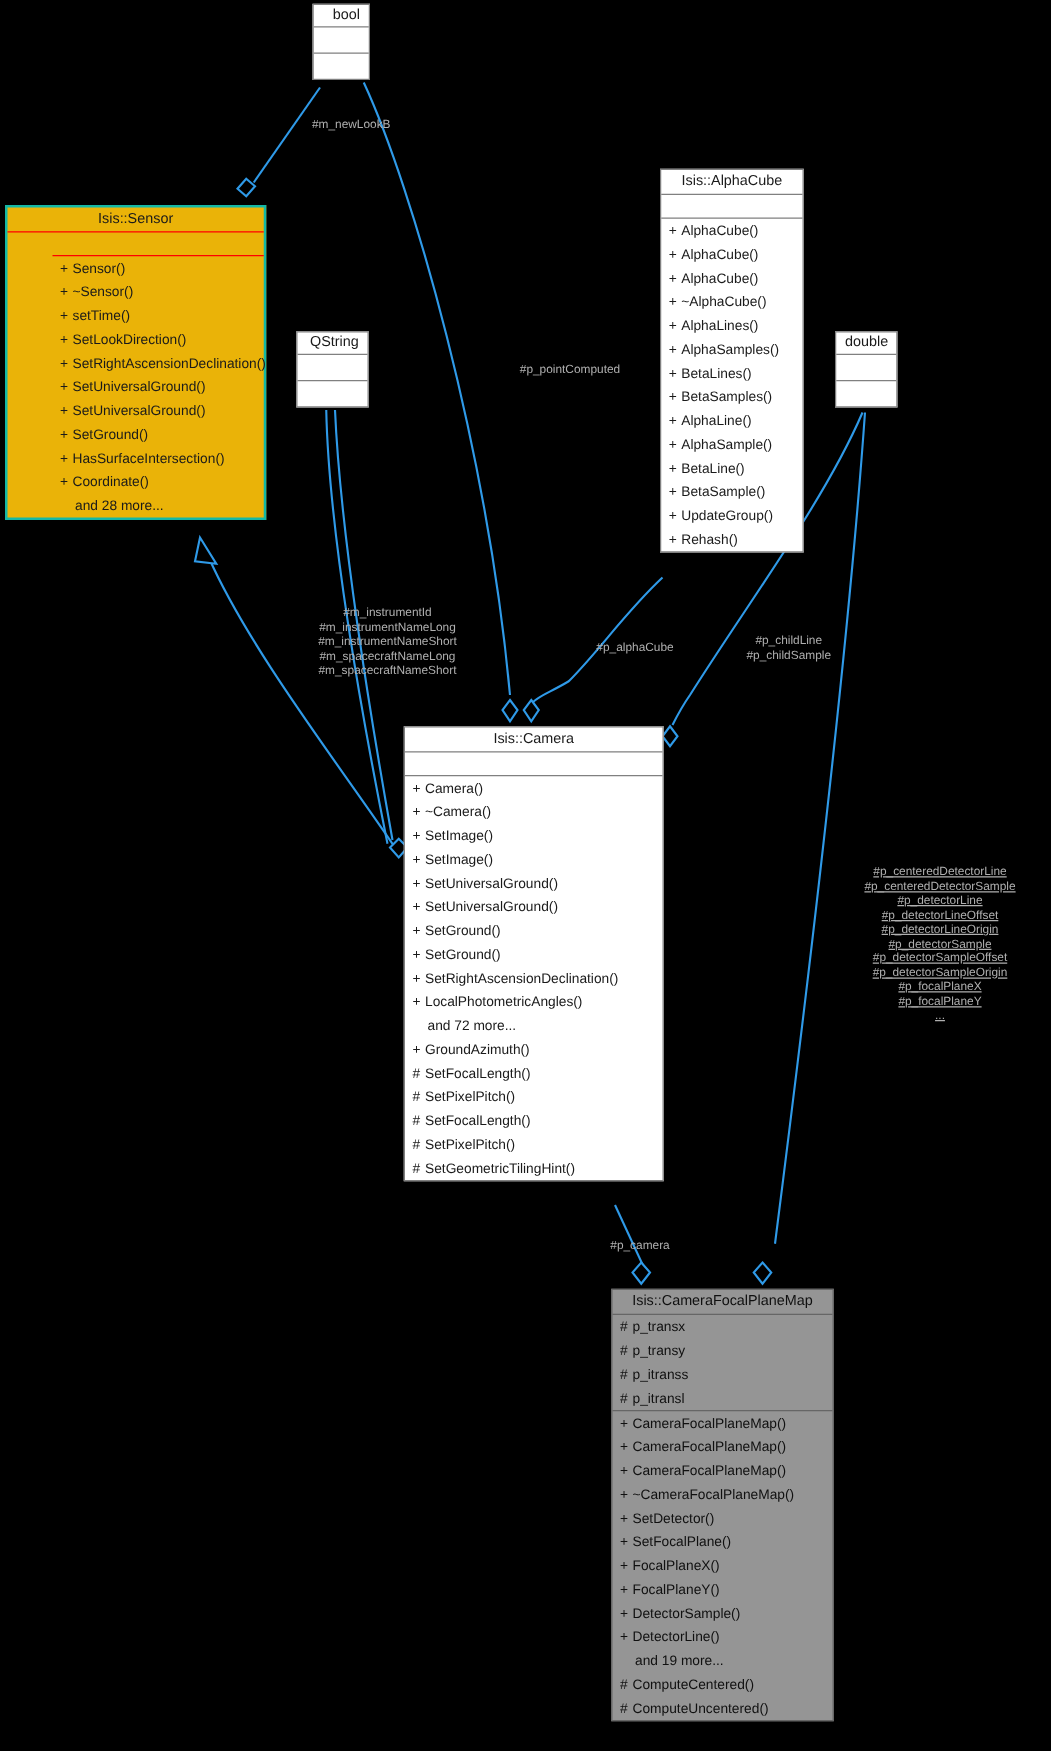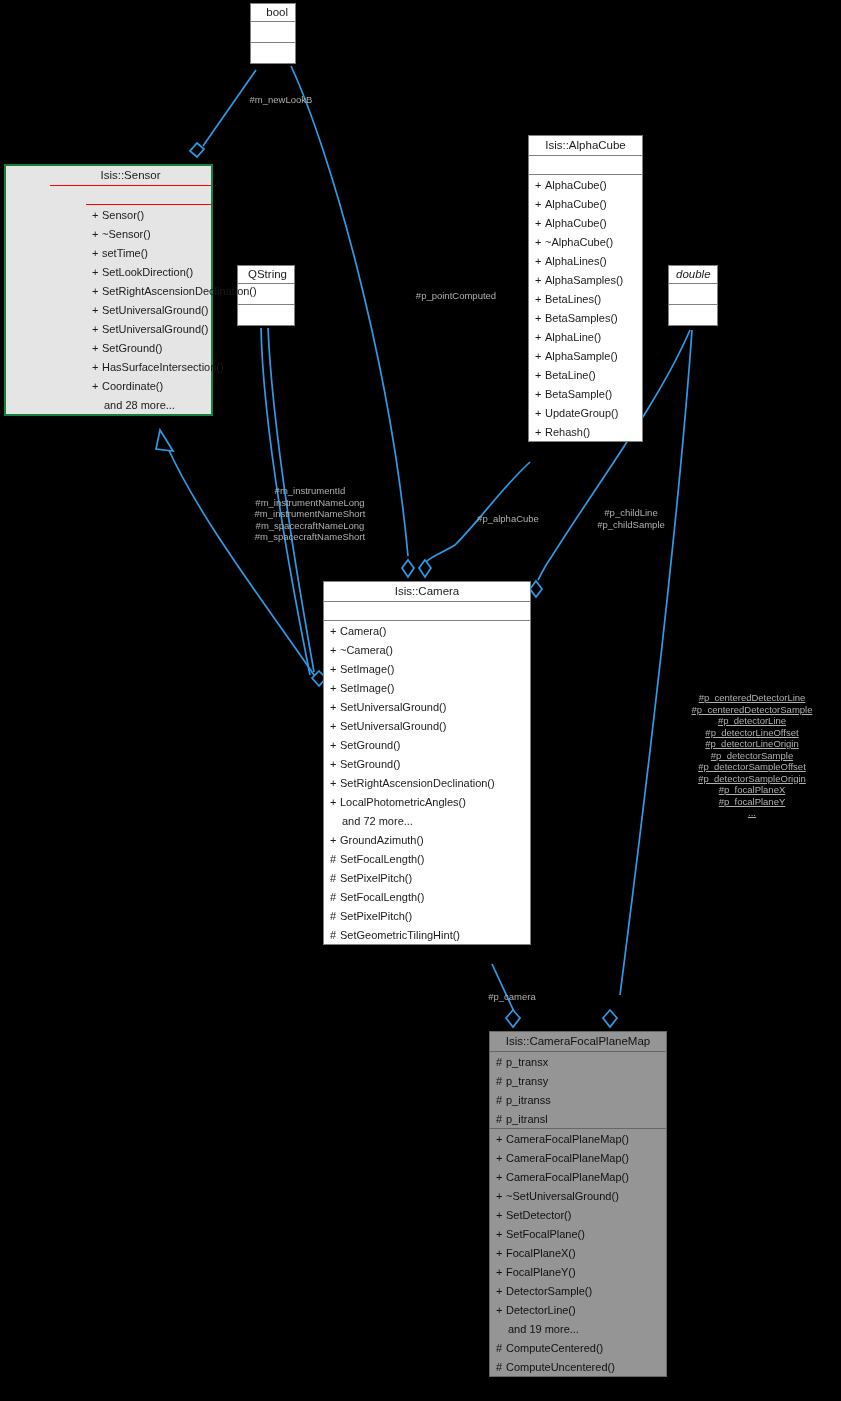--- a/index.html
+++ b/index.html
@@ -84,23 +84,22 @@
   .prim .blank {
     height: 20px;
     border-bottom: 1px solid #808080;
   }
   .prim .blank:last-child {
     border-bottom: none;
   }
 
   
   #node-sensor {
-    border: 2px solid #15803d;
-    background: #e5e5e5;
-    padding-left: 44px;
+    border: 2px solid #14b8a6;
+    background: #eab308;
   }
   #node-sensor .title { border-bottom: 1px solid #ff0000; }
   #node-sensor .section { border-bottom: 1px solid #ff0000; margin-left: 36px; }
   #node-sensor .section:last-child { border-bottom: none; }
 
   
   #node-focalplanemap {
     border: 1px solid #666666;
     background: #959595;
     color: #101010;
@@ -193,21 +192,21 @@
     <div class="blank"></div>
     <div class="blank"></div>
   </div>
 
   <div class="prim" id="node-qstring" style="left:237px; top:265px; width:58px;">
     <div class="title">QString</div>
     <div class="blank"></div>
     <div class="blank"></div>
   </div>
 
-  <div class="prim" id="node-double" style="left:668px; top:265px; width:50px;font-style:italic;">
+  <div class="prim" id="node-double" style="left:668px; top:265px; width:50px;">
     <div class="title">double</div>
     <div class="blank"></div>
     <div class="blank"></div>
   </div>
 
   <div class="node" id="node-sensor" style="left:4px; top:164px; width:209px;">
     <div class="title">Isis::Sensor</div>
     <div class="section">
       <div class="empty-section"></div>
     </div>
@@ -280,21 +279,21 @@
     <div class="section">
         <div class="row"><span class="vis">#</span><span>p_transx</span></div>
         <div class="row"><span class="vis">#</span><span>p_transy</span></div>
         <div class="row"><span class="vis">#</span><span>p_itranss</span></div>
         <div class="row"><span class="vis">#</span><span>p_itransl</span></div>
       </div>
     <div class="section">
         <div class="row"><span class="vis">+</span><span>CameraFocalPlaneMap()</span></div>
         <div class="row"><span class="vis">+</span><span>CameraFocalPlaneMap()</span></div>
         <div class="row"><span class="vis">+</span><span>CameraFocalPlaneMap()</span></div>
-        <div class="row"><span class="vis">+</span><span>~SetUniversalGround()</span></div>
+        <div class="row"><span class="vis">+</span><span>~CameraFocalPlaneMap()</span></div>
         <div class="row"><span class="vis">+</span><span>SetDetector()</span></div>
         <div class="row"><span class="vis">+</span><span>SetFocalPlane()</span></div>
         <div class="row"><span class="vis">+</span><span>FocalPlaneX()</span></div>
         <div class="row"><span class="vis">+</span><span>FocalPlaneY()</span></div>
         <div class="row"><span class="vis">+</span><span>DetectorSample()</span></div>
         <div class="row"><span class="vis">+</span><span>DetectorLine()</span></div>
         <div class="row more"><span>and 19 more...</span></div>
         <div class="row"><span class="vis">#</span><span>ComputeCentered()</span></div>
         <div class="row"><span class="vis">#</span><span>ComputeUncentered()</span></div>
       </div>

